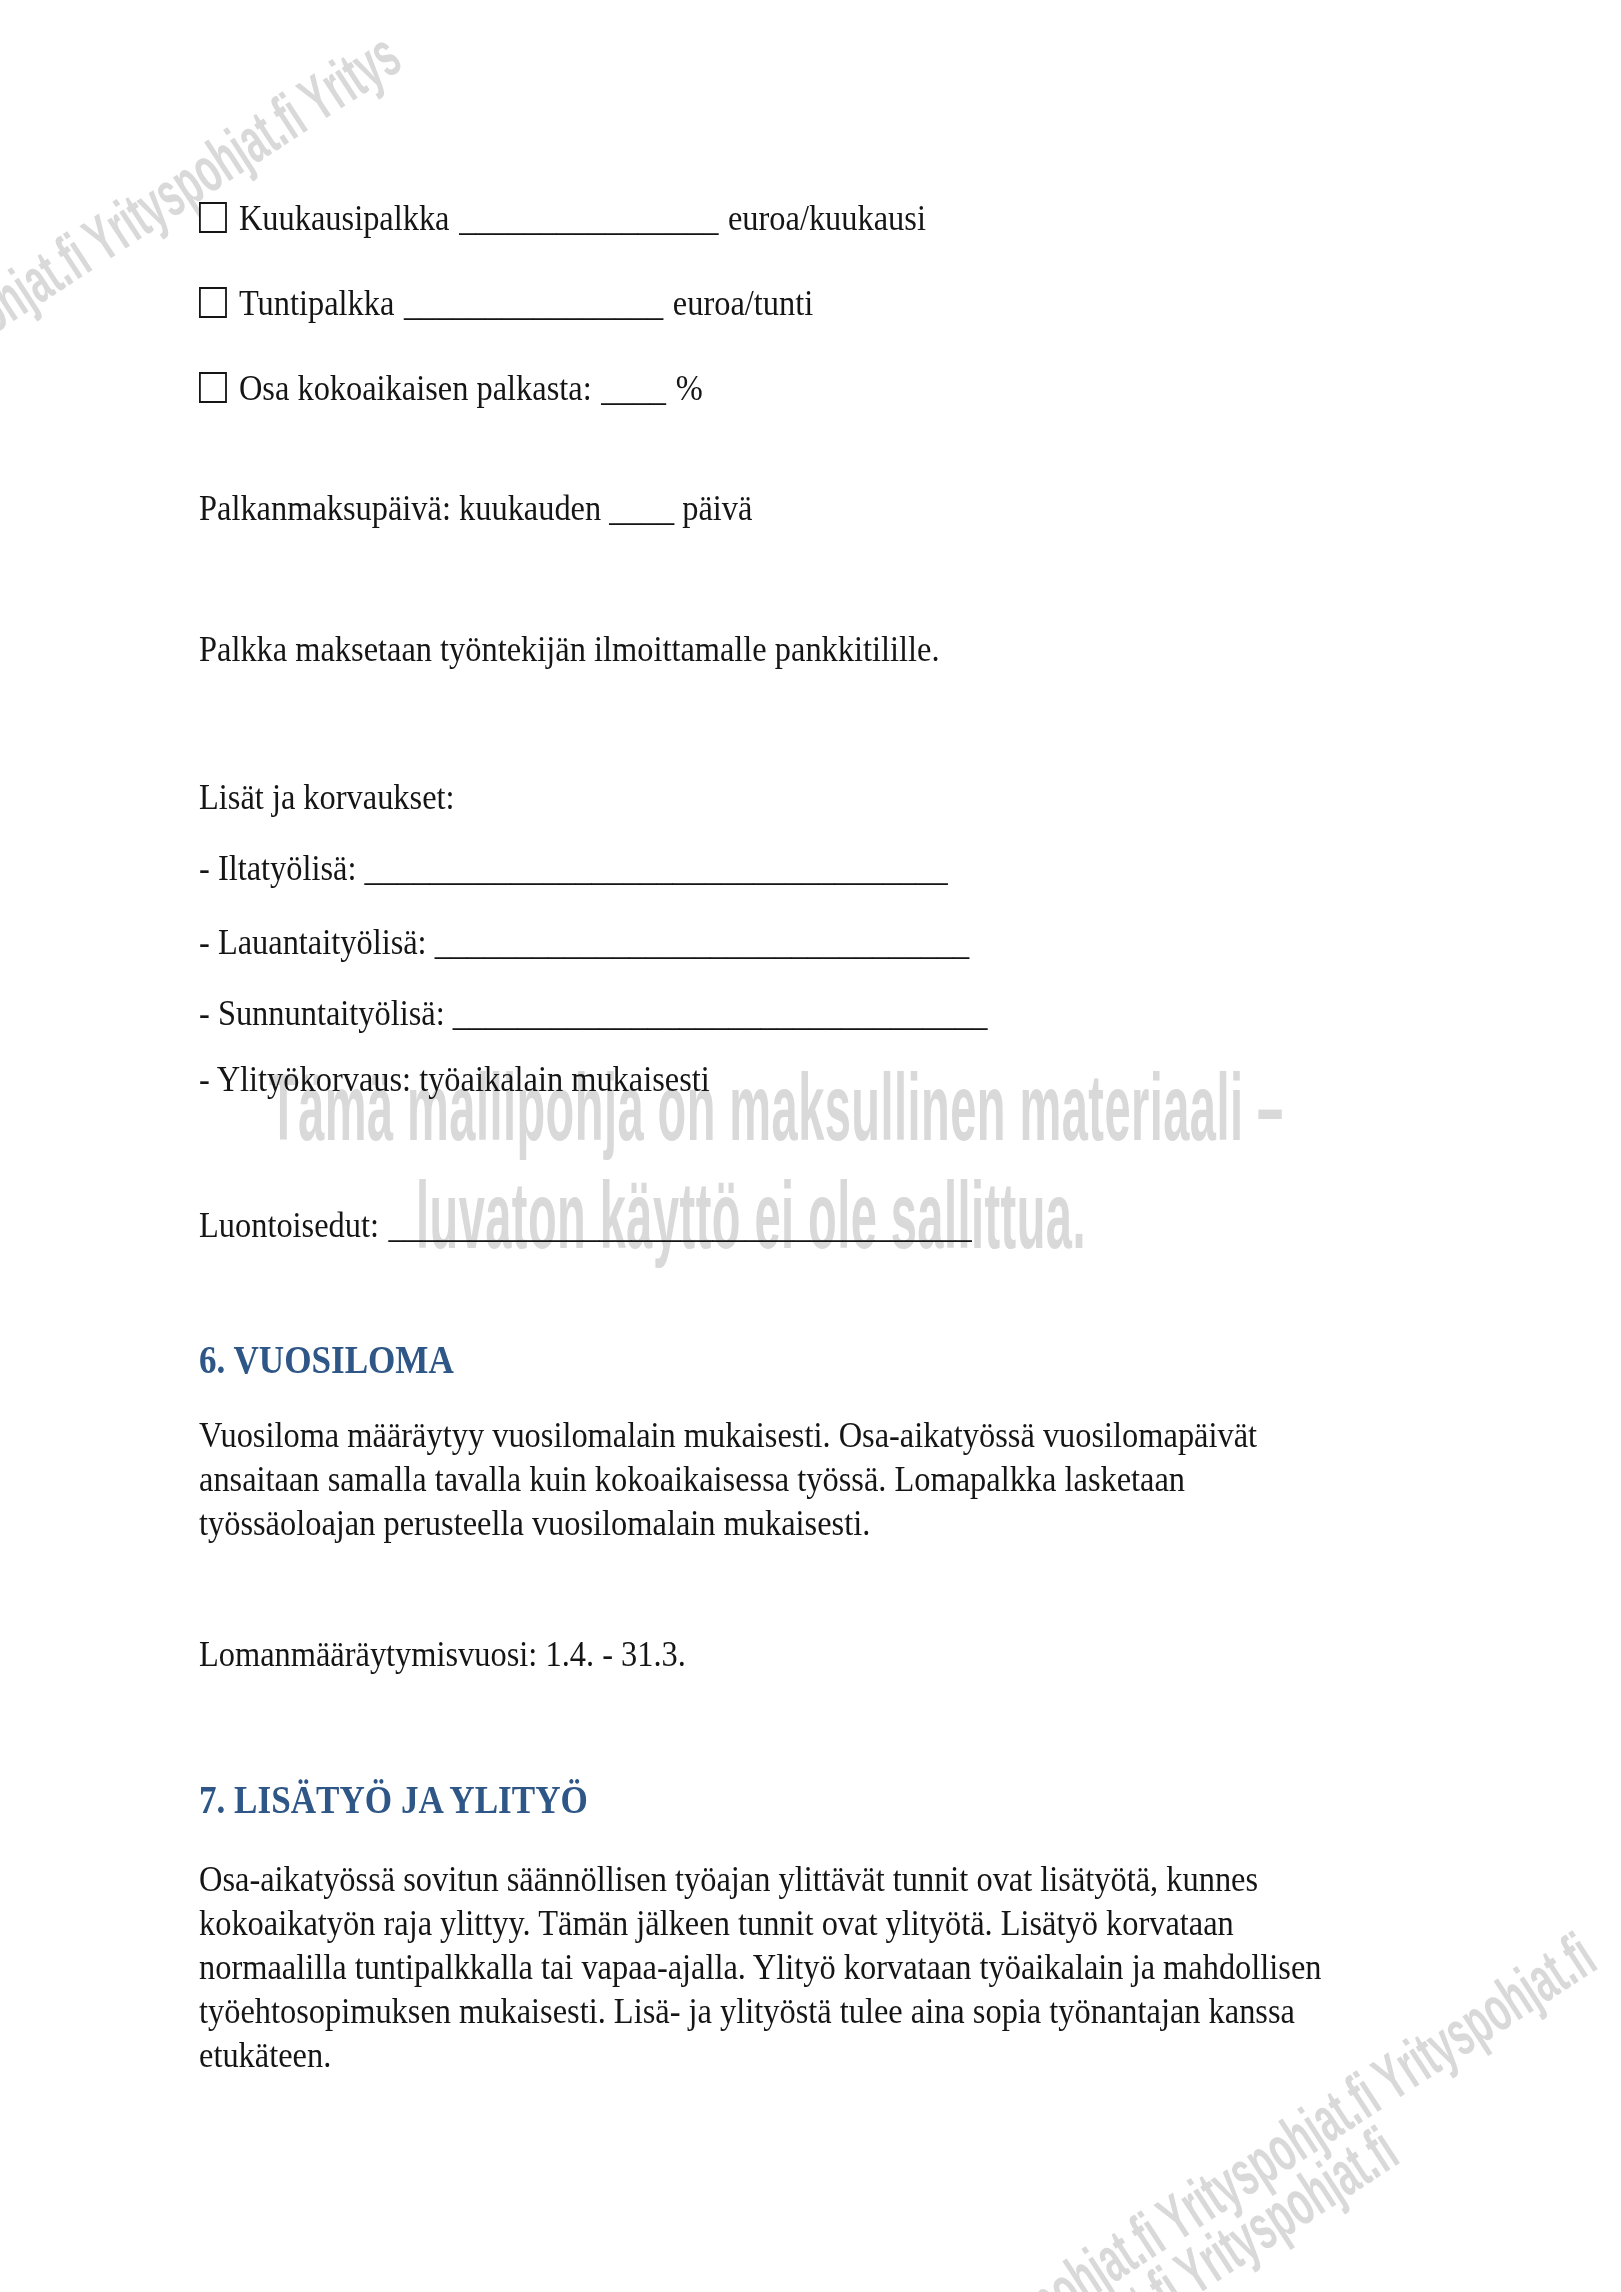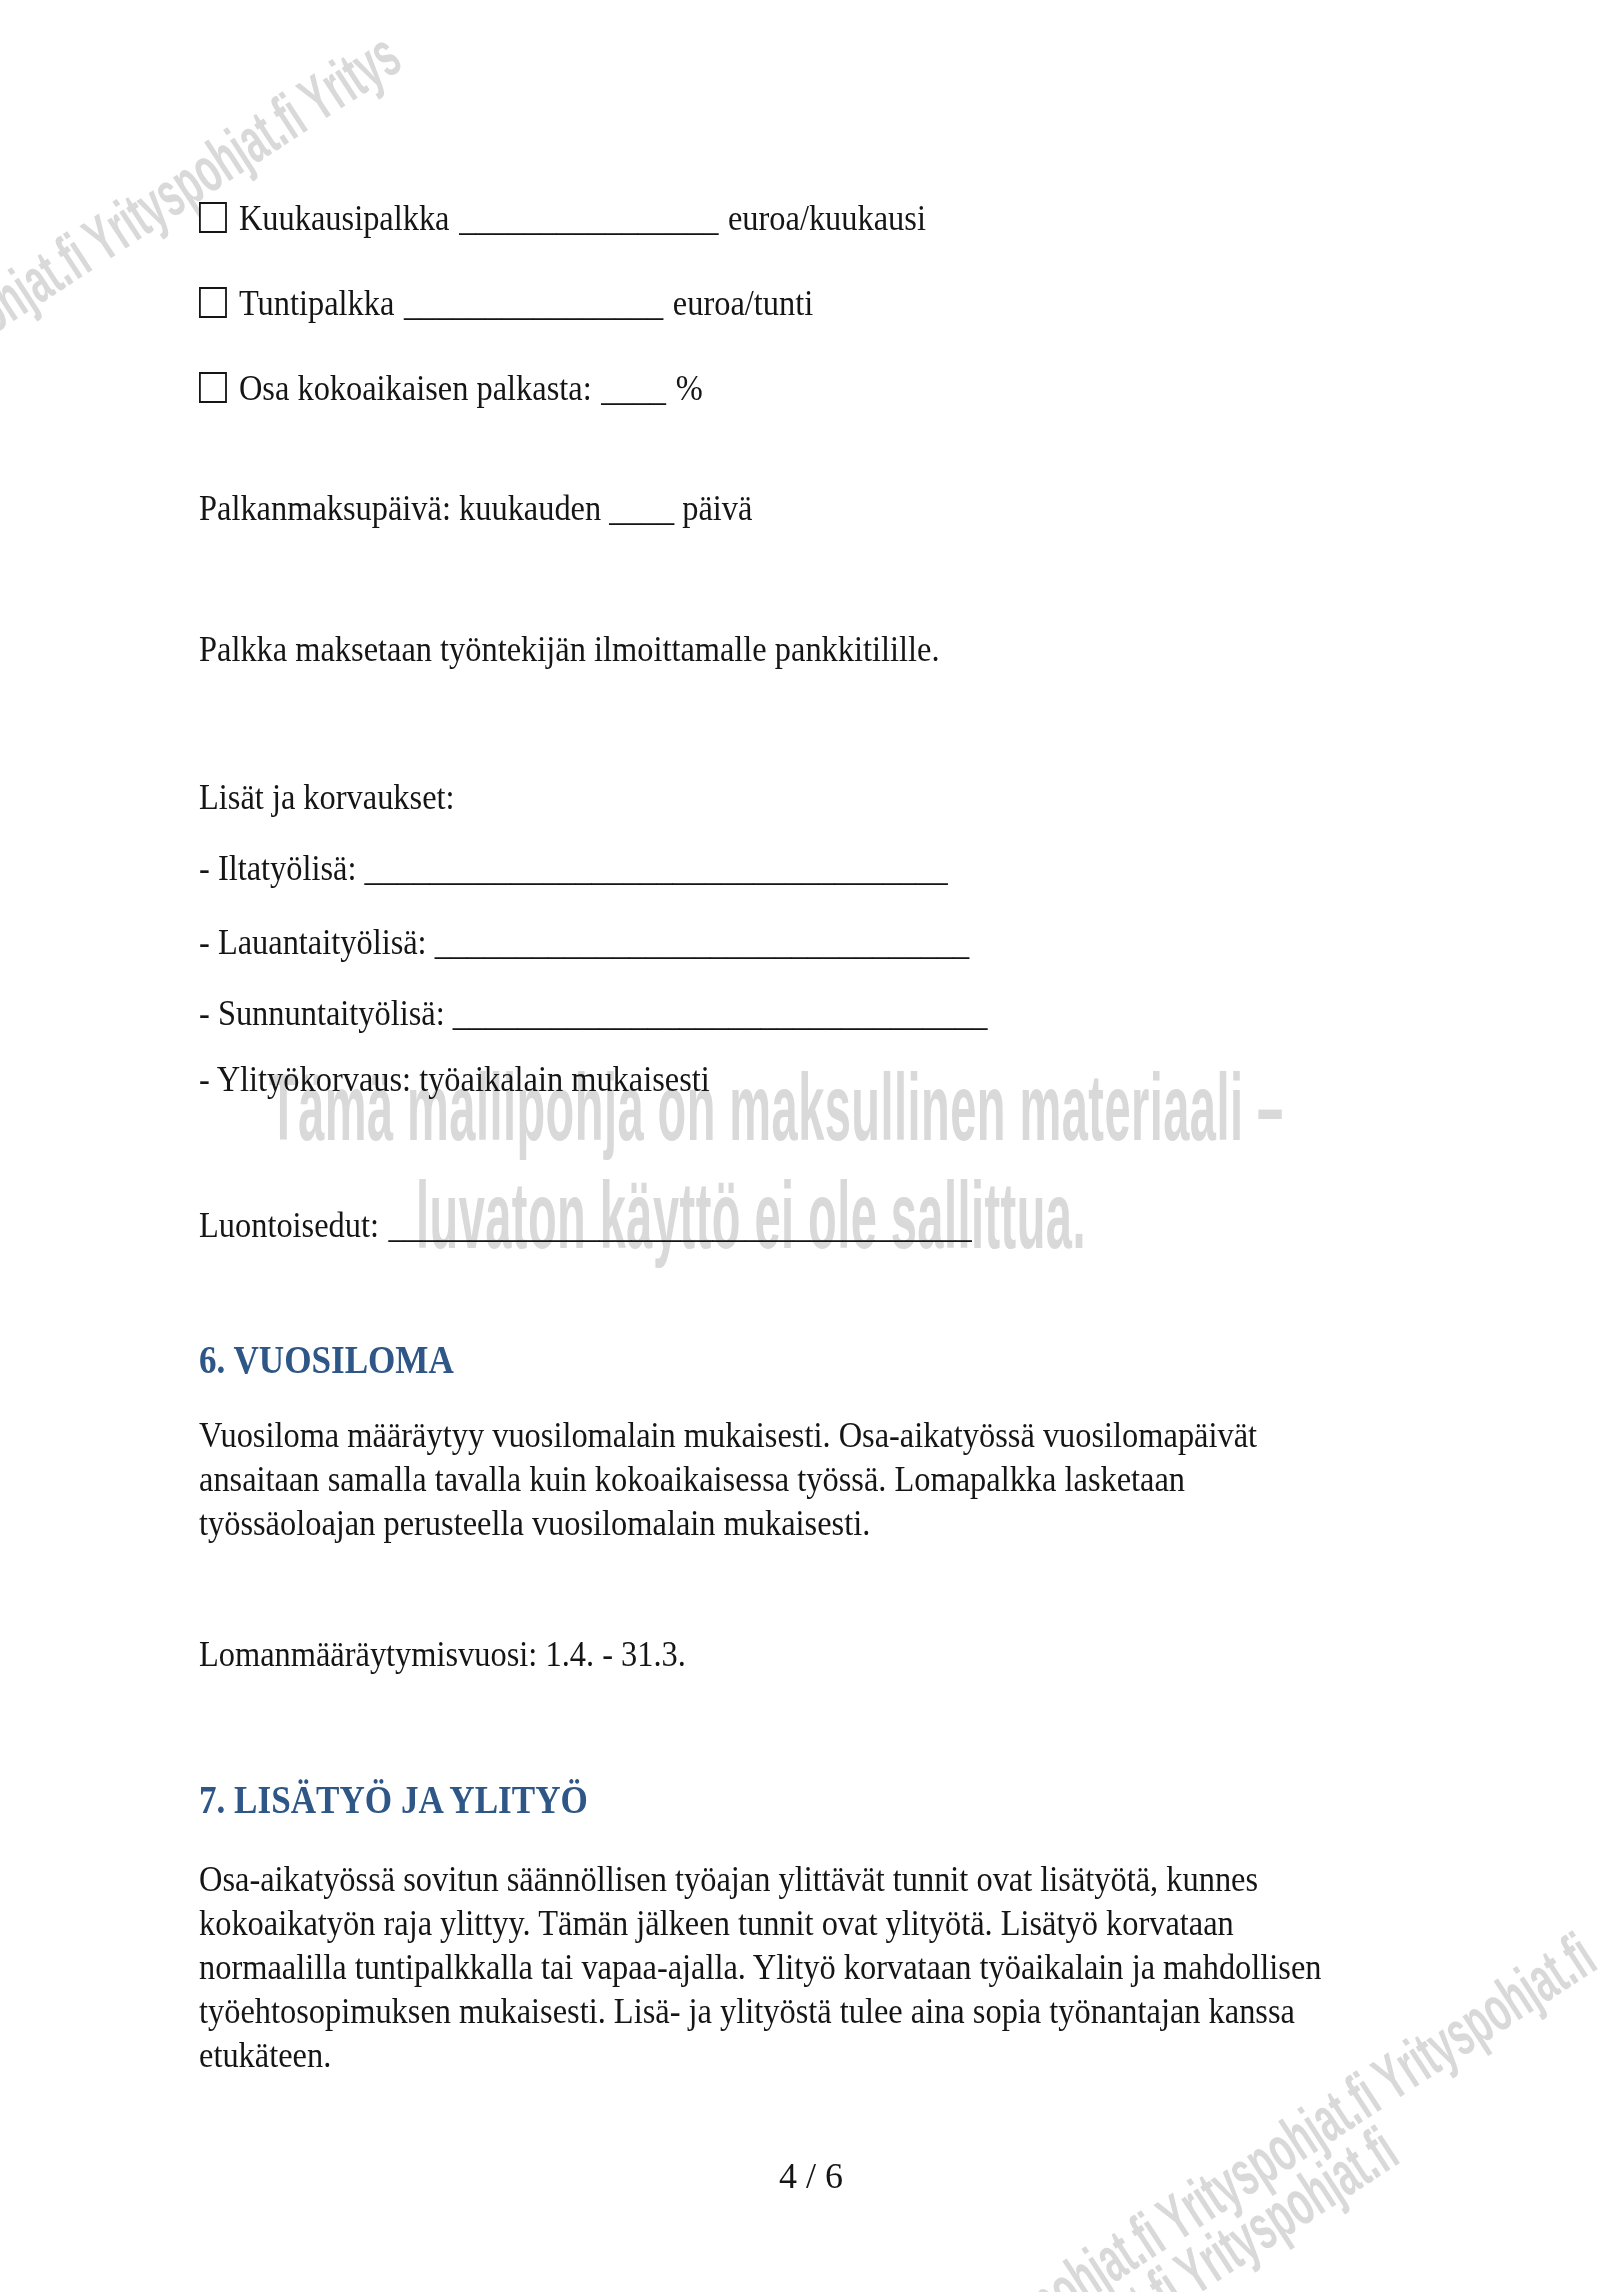--- a/index.html
+++ b/index.html
@@ -143,16 +143,15 @@
 
   <h2 class="heading" style="top:1776px">7. LISÄTYÖ JA YLITYÖ</h2>
   <div class="para" style="top:1857px">
     <div>Osa-aikatyössä sovitun säännöllisen työajan ylittävät tunnit ovat lisätyötä, kunnes</div>
     <div>kokoaikatyön raja ylittyy. Tämän jälkeen tunnit ovat ylityötä. Lisätyö korvataan</div>
     <div>normaalilla tuntipalkkalla tai vapaa-ajalla. Ylityö korvataan työaikalain ja mahdollisen</div>
     <div>työehtosopimuksen mukaisesti. Lisä- ja ylityöstä tulee aina sopia työnantajan kanssa</div>
     <div>etukäteen.</div>
   </div>
 
-  <div class="pagenum">4 / 6</div>
 
 </div>
 
 
 </body></html>

